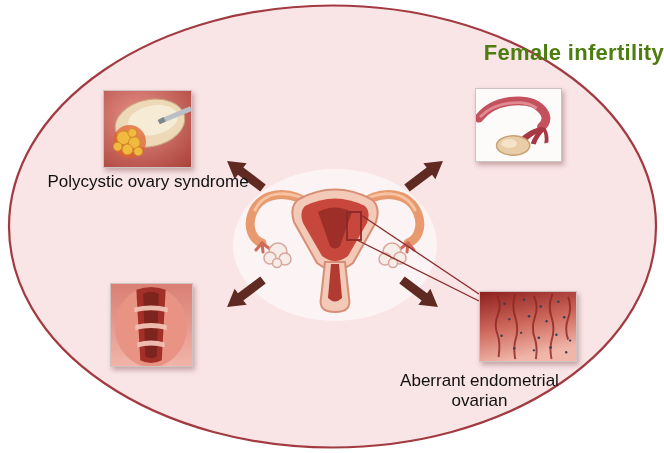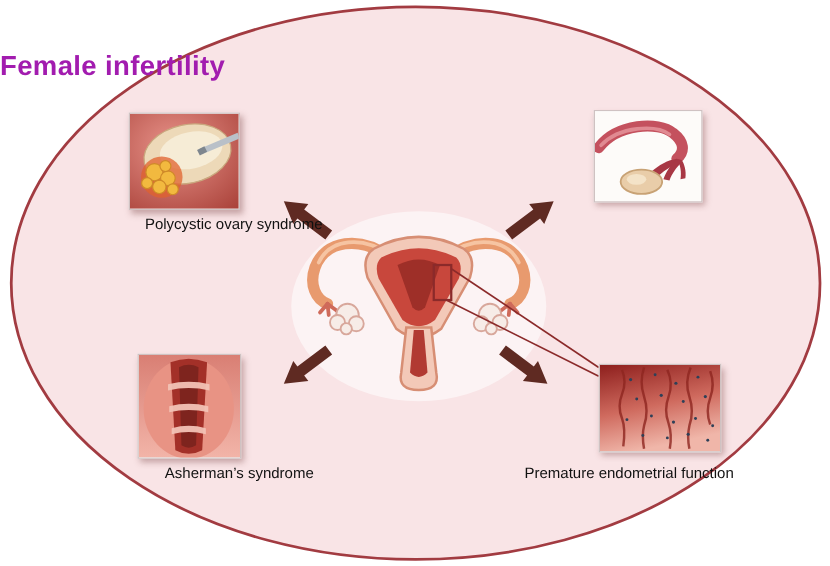--- a/index.html
+++ b/index.html
@@ -1,24 +1,24 @@
 <!DOCTYPE html>
 <html style="--ellipse_fill: #f9e4e6; --ellipse_border: #a23b41; --arrow: #5f2a22; --callout_line: #8b2a2a; --label_text: #111111;"><head>
 <meta charset="utf-8">
 <style>
   * { margin:0; padding:0; box-sizing:border-box; }
   html,body { background:#ffffff; font-family:"Liberation Sans", sans-serif; }
   .canvas { position:relative; width:664px; height:453px; background:#ffffff; overflow:hidden; }
   .main-svg { position:absolute; left:0; top:0; width:664px; height:453px; }
-  .title { position:absolute; top:40px; left:0; width:100%; text-align:left;
-           font-size:22px; font-weight:bold; color:#a21caf; letter-spacing:.3px; }
+  .title { position:absolute; top:40px; left:0; width:100%; text-align:right;
+           font-size:22px; font-weight:bold; color:#4d7c0f; letter-spacing:.3px; }
   .thumb { position:absolute; background:#fff; border:1px solid #cfc2c2;
            box-shadow:2px 3px 5px rgba(100,40,40,.35); }
   .thumb svg { display:block; width:100%; height:100%; }
-  .caption { position:absolute; text-align:right; font-size:12px; color:#111; }
+  .caption { position:absolute; text-align:center; font-size:17px; color:#111; }
   .cap-pcos { top:172px; left:38px;  width:220px; }
   .cap-pof  { top:172px; left:420px; width:200px; }
   .cap-ash  { top:371px; left:51px;  width:200px; }
   .cap-end  { top:371px; left:372px; width:215px; }
   .t-pcos { left:103px; top:90px;  width:89px; height:78px; }
   .t-pof  { left:475px; top:88px;  width:87px; height:74px; }
   .t-ash  { left:110px; top:283px; width:83px; height:84px; }
   .t-end  { left:479px; top:291px; width:98px; height:71px; }
 </style>
 </head>
@@ -179,16 +179,15 @@
         <circle cx="92" cy="50" r="1.2"></circle>
           <circle cx="35" cy="58" r="1.2"></circle>
           <circle cx="55" cy="60" r="1.2"></circle>
         <circle cx="72" cy="57" r="1.3"></circle>
           <circle cx="88" cy="62" r="1.2"></circle>
       </g>
     </svg>
   </div>
 
   <div class="caption cap-pcos">Polycystic ovary syndrome</div>
-  <div class="caption cap-ash">Asherman’s syndrome</div>
-  <div class="caption cap-end">Premature endometrial function</div>
+  <div class="caption cap-end">Aberrant endometrial ovarian</div>
 
 </div>
 
 </body></html>

